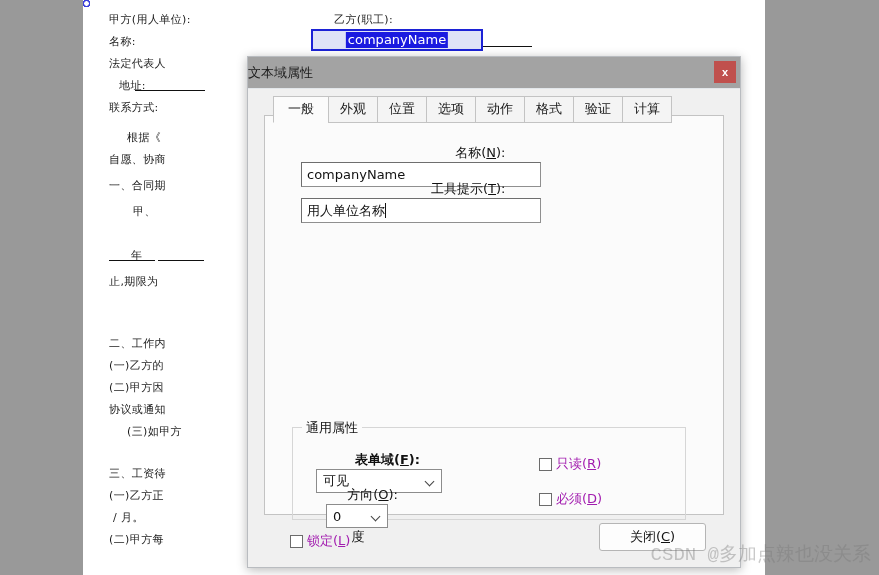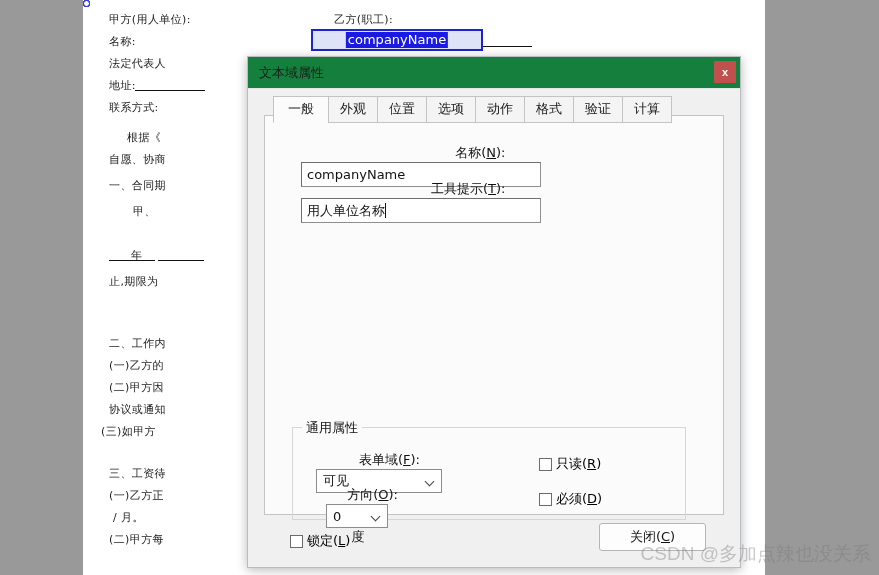--- a/index.html
+++ b/index.html
@@ -81,25 +81,24 @@
     height: 512px;
     background: #f0f0f0;
     border: 1px solid #b9bcc0;
     box-shadow: 0 2px 10px rgba(0,0,0,0.28);
     box-sizing: border-box;
     display: flex;
     flex-direction: column;
   }
   #dialog-titlebar {
     height: 31px;
-    background: #15803d;
+    background: #a3a3a3;
     border-bottom: 1px solid #e2e6ea;
     display: flex;
     align-items: center;
-    padding-left: 11px;
     position: relative;
     flex: none;
   }
   #dialog-title {
     font-family: "DejaVu Sans", "Liberation Sans", sans-serif;
     font-size: 13px;
     color: #1b1b1b;
   }
   #dialog-close {
     position: absolute;
@@ -270,21 +269,21 @@
     width: 13px;
     height: 13px;
     border: 1px solid #6b6b6b;
     background: #ffffff;
     box-sizing: border-box;
     flex: none;
   }
   .chk-label {
     font-family: "DejaVu Sans", "Liberation Sans", sans-serif;
     font-size: 13px;
-    color: #000000;
+    color: #a21caf;
     margin-left: 4px;
     white-space: nowrap;
   }
 
   #footer {
     height: 52px;
     flex: none;
     position: relative;
     padding: 0 16px;
     box-sizing: border-box;
@@ -307,52 +306,52 @@
     font-size: 13px;
     color: #111;
     cursor: pointer;
   }
 
   
   #watermark {
     position: absolute;
     right: 8px;
     bottom: 8px;
-    font-family: Liberation Sans, sans-serif;
+    font-family: Liberation Mono, monospace;
     font-size: 19px;
     color: rgba(120,120,120,0.40);
     white-space: nowrap;
     pointer-events: none;
     z-index: 50;
   }
 </style>
 </head>
 <body>
 
 <div id="page">
 
   <div id="doc-text">
       <div class="doc-line" style="left: 26px; top: 12px;">甲方(用人单位):</div>
       <div class="doc-line" style="left: 251px; top: 12px;">乙方(职工):</div>
       <div class="doc-line" style="left: 26px; top: 34px;">名称:</div>
       <div class="doc-line" style="left: 251px; top: 34px;">姓名:</div>
       <div class="doc-line" style="left: 26px; top: 56px;">法定代表人</div>
-      <div class="doc-line" style="left: 26px; top: 78px;">地址:</div>
+      <div class="doc-line" style="left: 36px; top: 78px;">地址:</div>
       <div class="doc-line" style="left: 26px; top: 100px;">联系方式:</div>
       <div class="doc-line" style="left: 44px; top: 130px;">根据《</div>
       <div class="doc-line" style="left: 26px; top: 152px;">自愿、协商</div>
       <div class="doc-line" style="left: 26px; top: 178px;">一、合同期</div>
       <div class="doc-line" style="left: 50px; top: 204px;">甲、</div>
       <div class="doc-line" style="left: 48px; top: 248px;">年</div>
       <div class="doc-line" style="left: 26px; top: 274px;">止,期限为</div>
       <div class="doc-line" style="left: 26px; top: 336px;">二、工作内</div>
       <div class="doc-line" style="left: 26px; top: 358px;">(一)乙方的</div>
       <div class="doc-line" style="left: 26px; top: 380px;">(二)甲方因</div>
       <div class="doc-line" style="left: 26px; top: 402px;">协议或通知</div>
-      <div class="doc-line" style="left: 18px; top: 424px;">(三)如甲方</div>
+      <div class="doc-line" style="left: 44px; top: 424px;">(三)如甲方</div>
       <div class="doc-line" style="left: 26px; top: 466px;">三、工资待</div>
       <div class="doc-line" style="left: 26px; top: 488px;">(一)乙方正</div>
       <div class="doc-line" style="left: 30px; top: 510px;">/ 月。</div>
       <div class="doc-line" style="left: 26px; top: 532px;">(二)甲方每</div>
     </div>
   <div id="doc-rules">
       <div class="doc-rule" style="left: 281px; top: 46px; width: 168px;"></div>
       <div class="doc-rule" style="left: 52px; top: 90px; width: 70px;"></div>
       <div class="doc-rule" style="left: 26px; top: 260px; width: 46px;"></div>
       <div class="doc-rule" style="left: 75px; top: 260px; width: 46px;"></div>
@@ -405,21 +404,21 @@
         <div class="text-input" style="width:240px; margin-left:9px; display:flex; align-items:center;">
             <span>用人单位名称</span>
             <span class="caret"></span>
           </div>
       </div>
 
       <div id="groupbox">
         <span id="groupbox-title">通用属性</span>
 
         <div class="field-row" style="left:14px; top:23px;">
-          <span class="field-label" style="width:91px;"><span>表单域(</span><u>F</u><span>):</span></span>
+          <span class="field-label" style="width:91px;font-weight:bold;"><span>表单域(</span><u>F</u><span>):</span></span>
           <div class="select-box" style="width:126px; margin-left:9px;">
             <span class="sel-value">可见</span>
             <span class="chev"></span>
           </div>
         </div>
 
         <div class="field-row" style="left:14px; top:58px;">
           <span class="field-label" style="width:91px;"><span>方向(</span><u>O</u><span>):</span></span>
           <div class="select-box" style="width:62px; margin-left:9px;">
             <span class="sel-value">0</span>

